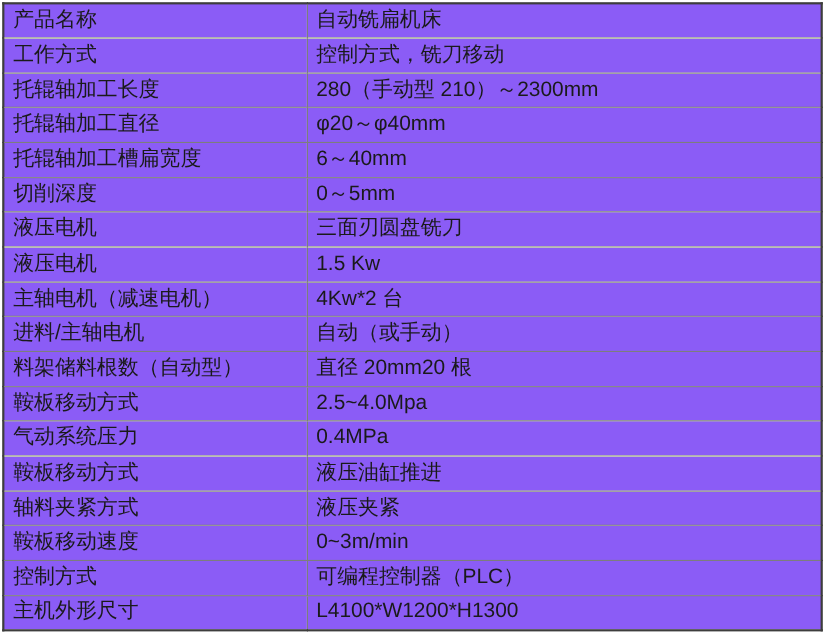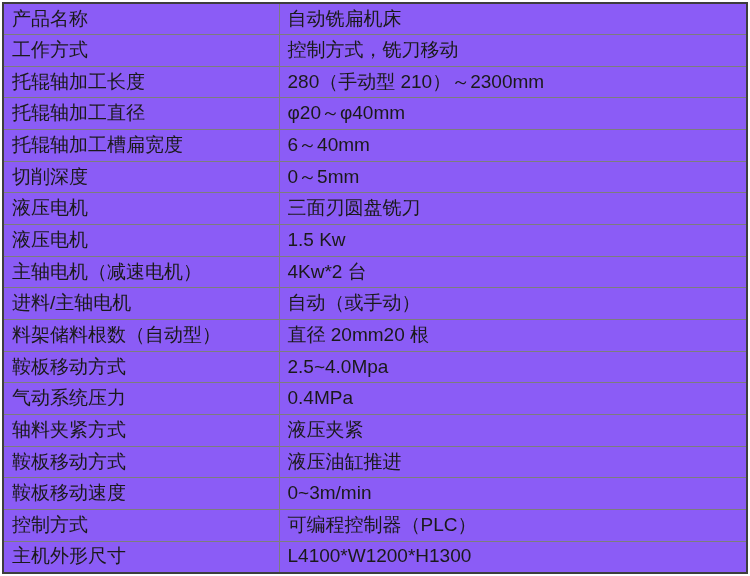--- a/index.html
+++ b/index.html
@@ -95,26 +95,26 @@
       </tr>
       <tr>
         <td>鞍板移动方式</td>
         <td>2.5~4.0Mpa</td>
       </tr>
       <tr>
         <td>气动系统压力</td>
         <td>0.4MPa</td>
       </tr>
       <tr>
+        <td>鞍板移动方式</td>
+        <td>液压油缸推进</td>
+      </tr>
+      <tr>
         <td>轴料夹紧方式</td>
         <td>液压夹紧</td>
-      </tr>
-      <tr>
-        <td>鞍板移动方式</td>
-        <td>液压油缸推进</td>
       </tr>
       <tr>
         <td>鞍板移动速度</td>
         <td>0~3m/min</td>
       </tr>
       <tr>
         <td>控制方式</td>
         <td>可编程控制器（PLC）</td>
       </tr>
       <tr>

